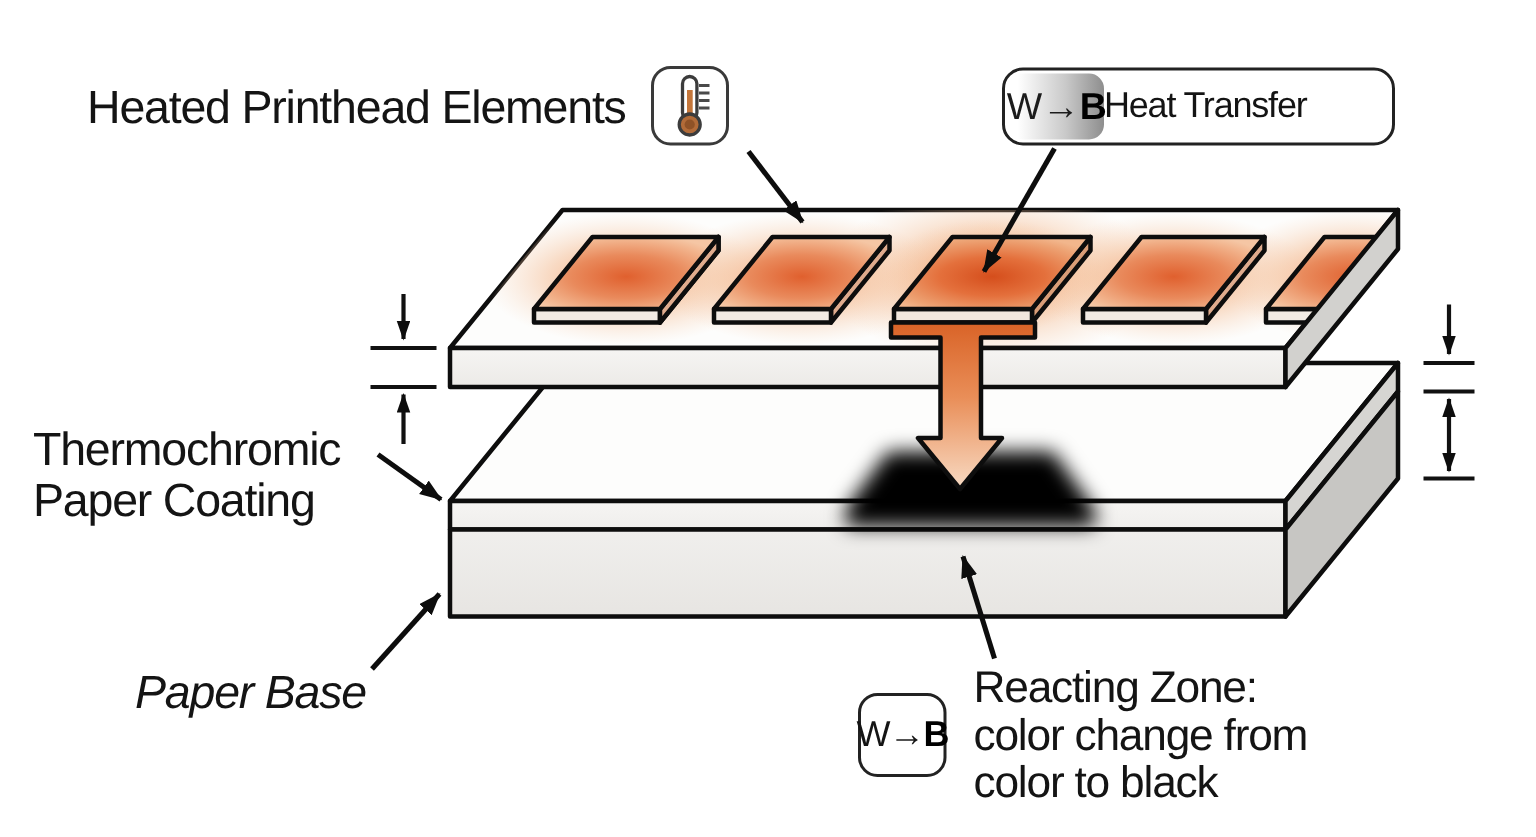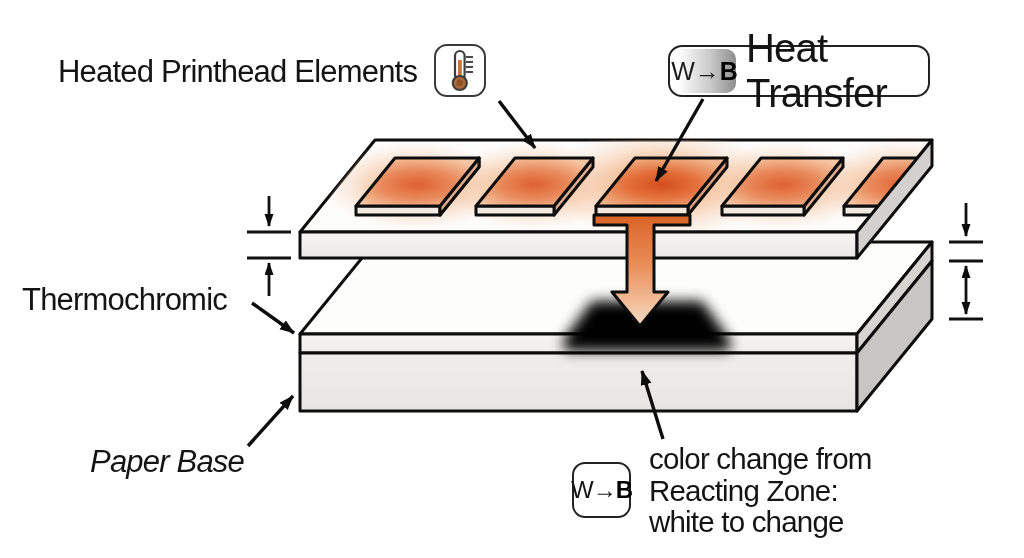--- a/index.html
+++ b/index.html
@@ -18,21 +18,21 @@
   .thermo-box{left:434px;top:44px;width:52px;height:53px;border-radius:13px;border-color:#3a3a3a;}
   .ht-box{left:668px;top:45px;width:262px;height:52px;border-radius:14px;justify-content:flex-start;padding:2px;}
   .wb-badge{
     width:64px;height:100%;border-radius:10px;flex:0 0 auto;
     background:linear-gradient(90deg,#ffffff 10%,#c9c9c9 60%,#8e8e8e 100%);
     display:flex;align-items:center;justify-content:center;
     font-size:25px;letter-spacing:-1px;color:#1c1c1c;
   }
   .wb-badge .b{font-weight:700;color:#000;}
   .wb-badge .ar{margin:0 1px;}
-  .ht-text{font-size:40px;letter-spacing:-0.8px;margin-left:10px;}
+  .ht-text{font-size:24px;letter-spacing:-0.8px;}
   .wb-box{left:572px;top:462px;width:59px;height:56px;border-radius:13px;font-size:24px;letter-spacing:-1px;}
   .wb-box .b{font-weight:700;color:#000;}
   .tc-label{left:22px;top:283px;width:248px;font-size:31px;line-height:34px;white-space:normal;}
   .rz-label{left:649px;top:443px;font-size:29.5px;line-height:31.5px;}
 </style>
 </head>
 <body>
 
 <div class="stage">
 
@@ -198,29 +198,30 @@
     <div class="wb-badge">
       <span>W</span>
         <span class="ar">→</span>
         <span class="b">B</span>
     </div>
     <div class="ht-text">Heat Transfer</div>
   </div>
 
   <div class="lbl tc-label">
     <div>Thermochromic</div>
+    <div>Paper Coating</div>
   </div>
 
   <div class="lbl lbl-big" style="left:90px;top:444px;font-style:italic;">Paper Base</div>
 
   <div class="box wb-box">
     <span>W</span>
       <span>→</span>
       <span class="b">B</span>
   </div>
 
   <div class="lbl rz-label">
+    <div>Reacting Zone:</div>
     <div>color change from</div>
-    <div>Reacting Zone:</div>
-    <div>white to change</div>
+    <div>color to black</div>
   </div>
 
 </div>
 
 </body></html>

